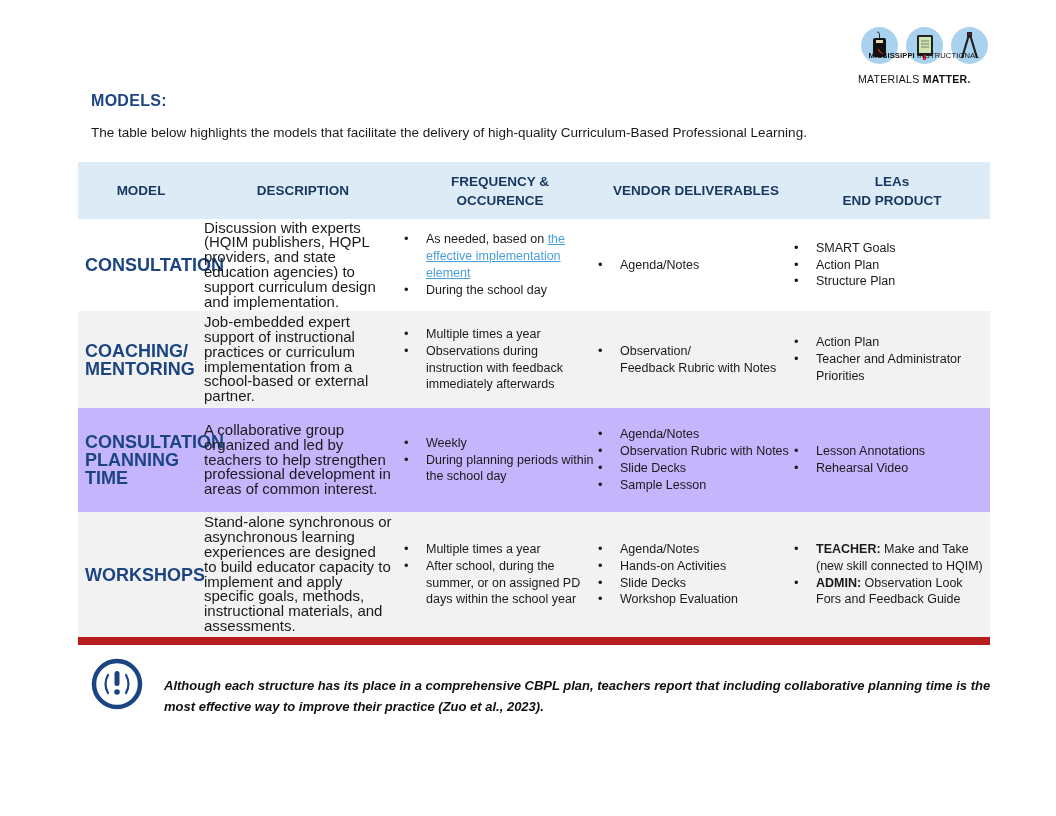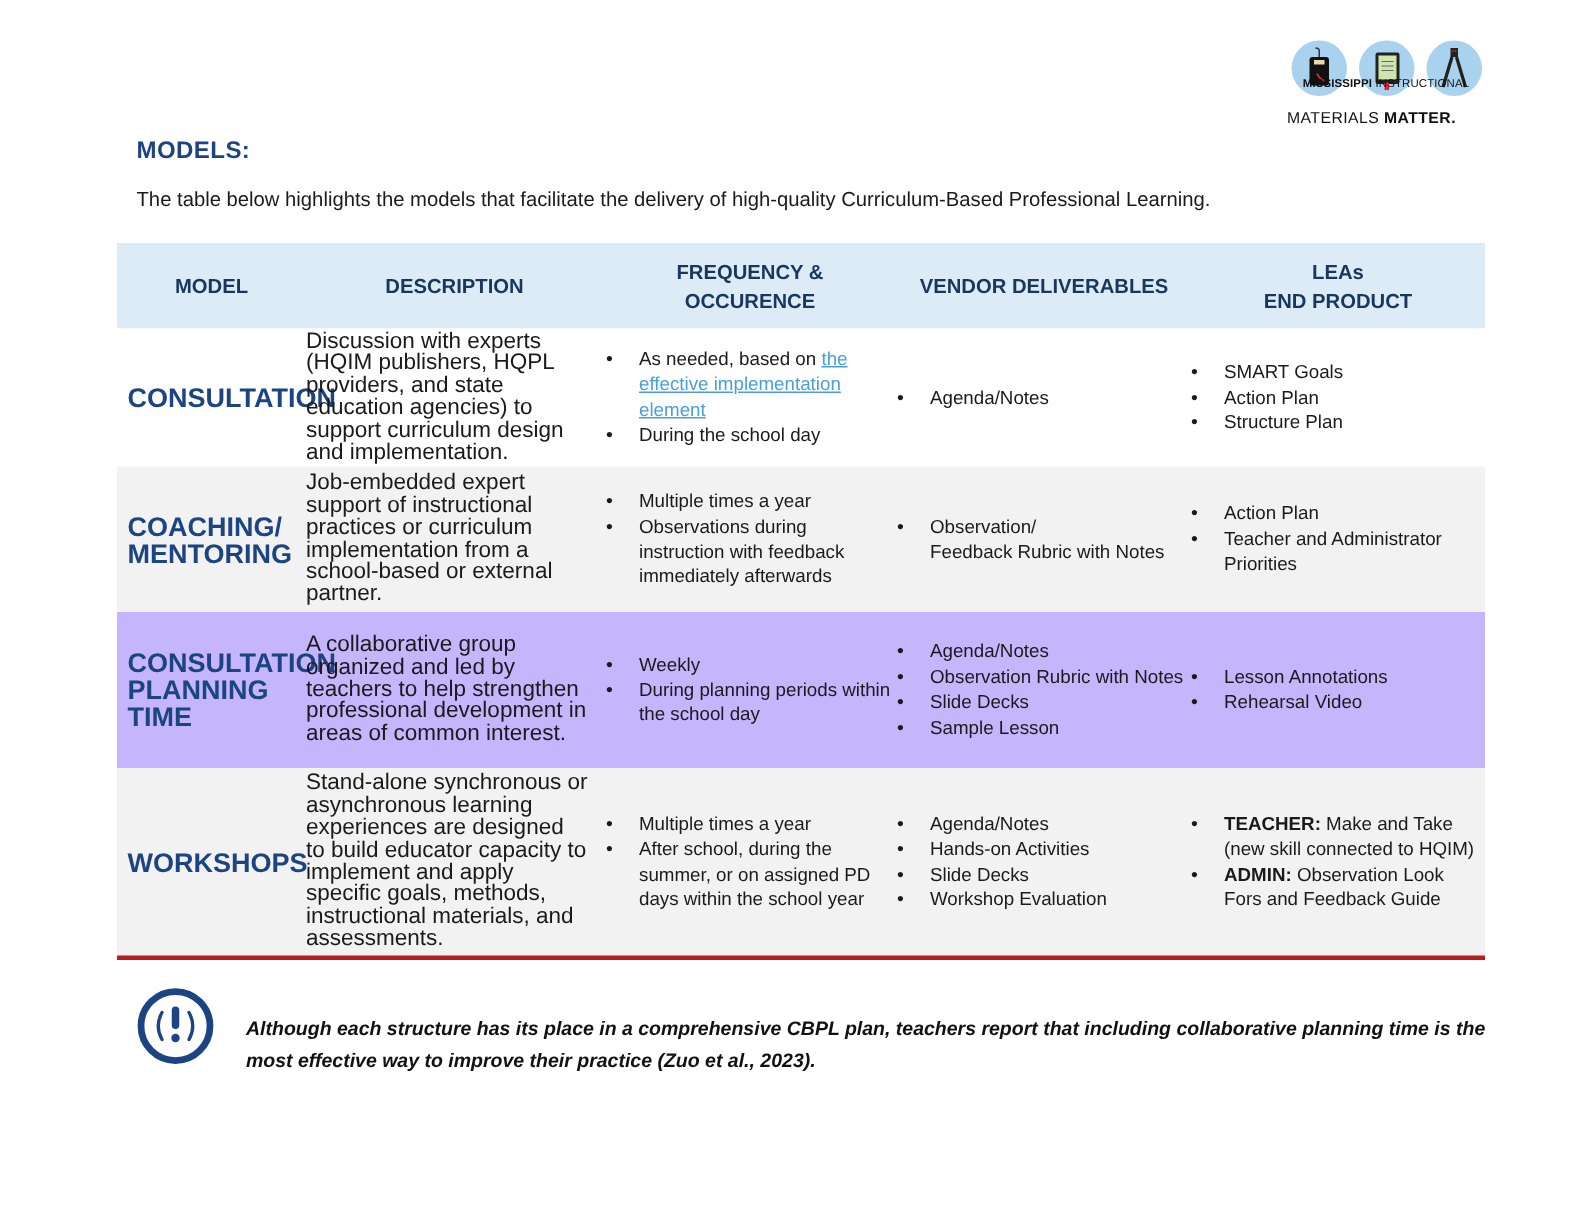--- a/index.html
+++ b/index.html
@@ -18,21 +18,21 @@
   .heading { position:absolute; left:91px; top:92px; font-size:16px; font-weight:bold; color:#1c4483; letter-spacing:0.3px; }
   .intro { position:absolute; left:91px; top:125px; font-size:13.5px; color:#1a1a1a; }
 
   
   .tbl { position:absolute; left:78px; top:162px; width:912px; border-collapse:collapse; table-layout:fixed; }
   .tbl th { background:#ddebf7; color:#17375e; font-size:13.5px; font-weight:bold; text-align:center; height:57px; padding:0 6px; line-height:19px; }
   .tbl td { vertical-align:middle; padding:0; }
   .tbl tr.r1 td { height:92px; background:#ffffff; }
   .tbl tr.r2 td { height:97px; background:#f2f2f2; }
   .tbl tr.r3 td { height:104px; background:#c4b5fd; }
-  .tbl tr.r4 td { height:125px; background:#f2f2f2; border-bottom:3px solid #b91c1c; }
+  .tbl tr.r4 td { height:125px; background:#f2f2f2; border-bottom:8px solid #b91c1c; }
   .model { color:#1c4483; font-weight:bold; font-size:18px; padding-left:7px !important; line-height:18px; }
   .desc { font-size:15px; line-height:14.8px; color:#1a1a1a; padding-right:10px !important; }
   ul.b { margin:0; padding:0 0 0 22px; list-style:none; font-size:12.5px; line-height:16.8px; }
   ul.b li { position:relative; padding-left:0; }
   ul.b li::before { content:"\2022"; position:absolute; left:-22px; top:0; font-size:13px; }
   .freq ul.b { padding-left:22px; }
   .freq { padding-left:2px !important; }
   a.lnk { color:#4a9fd8; text-decoration:underline; }
 
   

